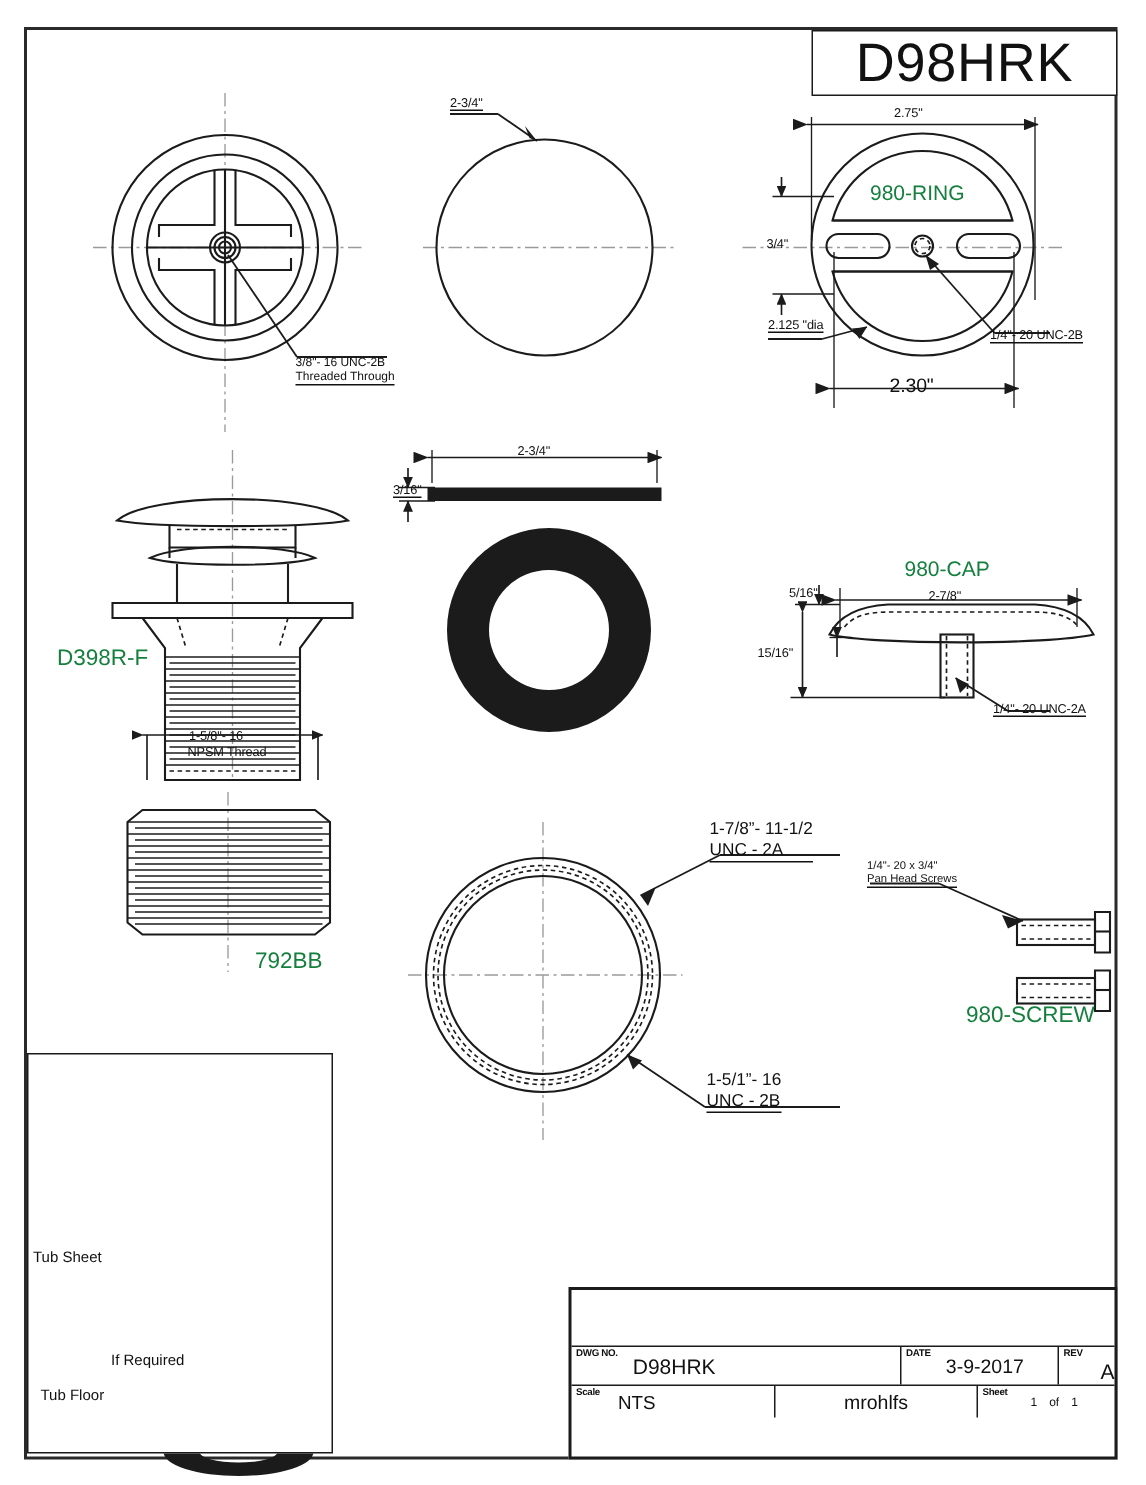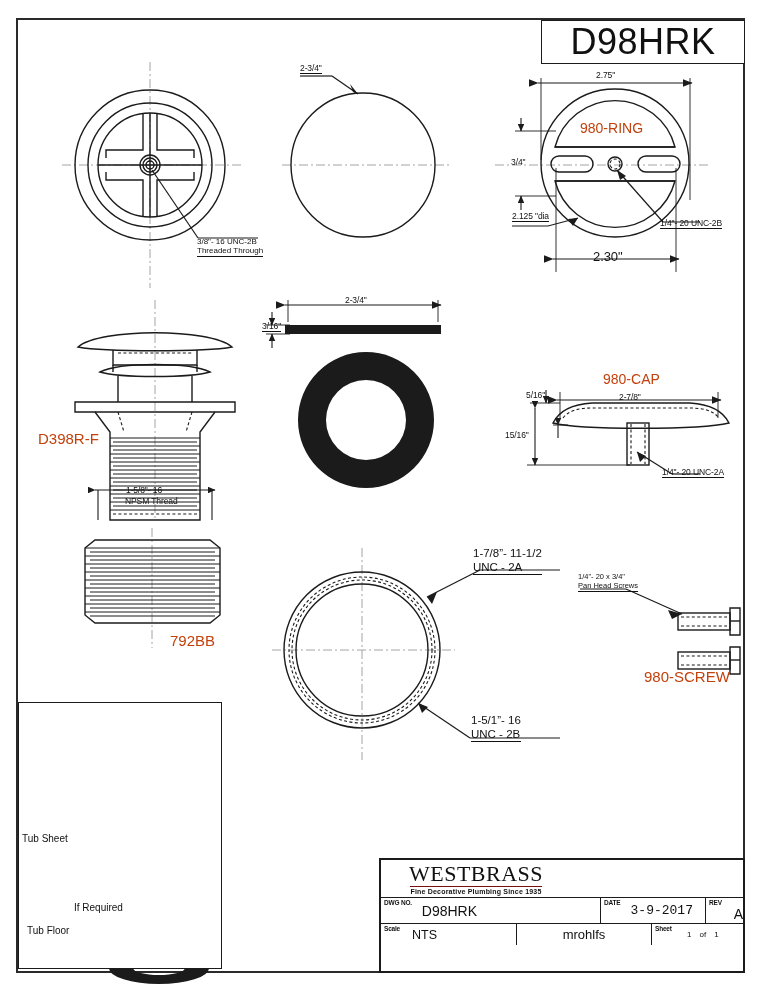--- a/index.html
+++ b/index.html
@@ -23,21 +23,21 @@
     left: 16px;
     top: 18px;
     width: 729px;
     height: 955px;
     border: 2px solid #2a2a2a;
     box-sizing: border-box;
   }
   .part-label {
     position: absolute;
     font-size: 15px;
-    color: #c2410c;
+    color: #15803d;
     white-space: nowrap;
   }
   .dim {
     position: absolute;
     font-size: 8.5px;
     color: #111;
     white-space: nowrap;
     letter-spacing: -0.1px;
   }
   .dim-u { border-bottom: 1px solid #111; padding-bottom: 0px; }
@@ -494,32 +494,28 @@
   <div class="part-label" style="left:644px; top:668px;">980-SCREW</div>
 
   <div id="installbox"></div>
   <div class="inst-label" style="left:22px; top:833px;">Tub Sheet</div>
   <div class="inst-label" style="left:74px; top:902px;">If Required</div>
   <div class="inst-label" style="left:27px; top:925px;">Tub Floor</div>
 
   <div id="titleblock">
 
     <div class="tb-row tb-logo-row">
-      <div class="tb-logo">
-        <div class="brand">WESTBRASS</div>
-        <div class="brand-sub">Fine Decorative Plumbing Since 1935</div>
-      </div>
     </div>
 
 
     <div class="tb-row tb-dwg-row">
       <div class="tb-lab" style="width:38px;">DWG NO.</div>
       <div class="cell tb-val vline" style="width:190px; font-size:14px;">D98HRK</div>
       <div class="tb-lab" style="width:26px;">DATE</div>
-      <div class="cell tb-val vline" style="width:80px; font-size:13px;font-family:Liberation Mono, monospace;">3-9-2017</div>
+      <div class="cell tb-val vline" style="width:80px; font-size:13px;">3-9-2017</div>
       <div class="tb-lab" style="width:24px;">REV</div>
       <div class="cell tb-val" style="flex:1; font-size:14px; align-items:flex-end; padding-bottom:1px;">A</div>
     </div>
 
     <div class="tb-row tb-scale-row">
       <div class="tb-lab" style="width:26px;">Scale</div>
       <div class="cell vline" style="width:105px; font-size:12.5px;">NTS</div>
       <div class="cell vline" style="width:135px; justify-content:center; font-size:13px;">mrohlfs</div>
       <div class="tb-lab" style="width:30px;">Sheet</div>
       <div class="cell" style="flex:1; font-size:8px; gap:8px;">

